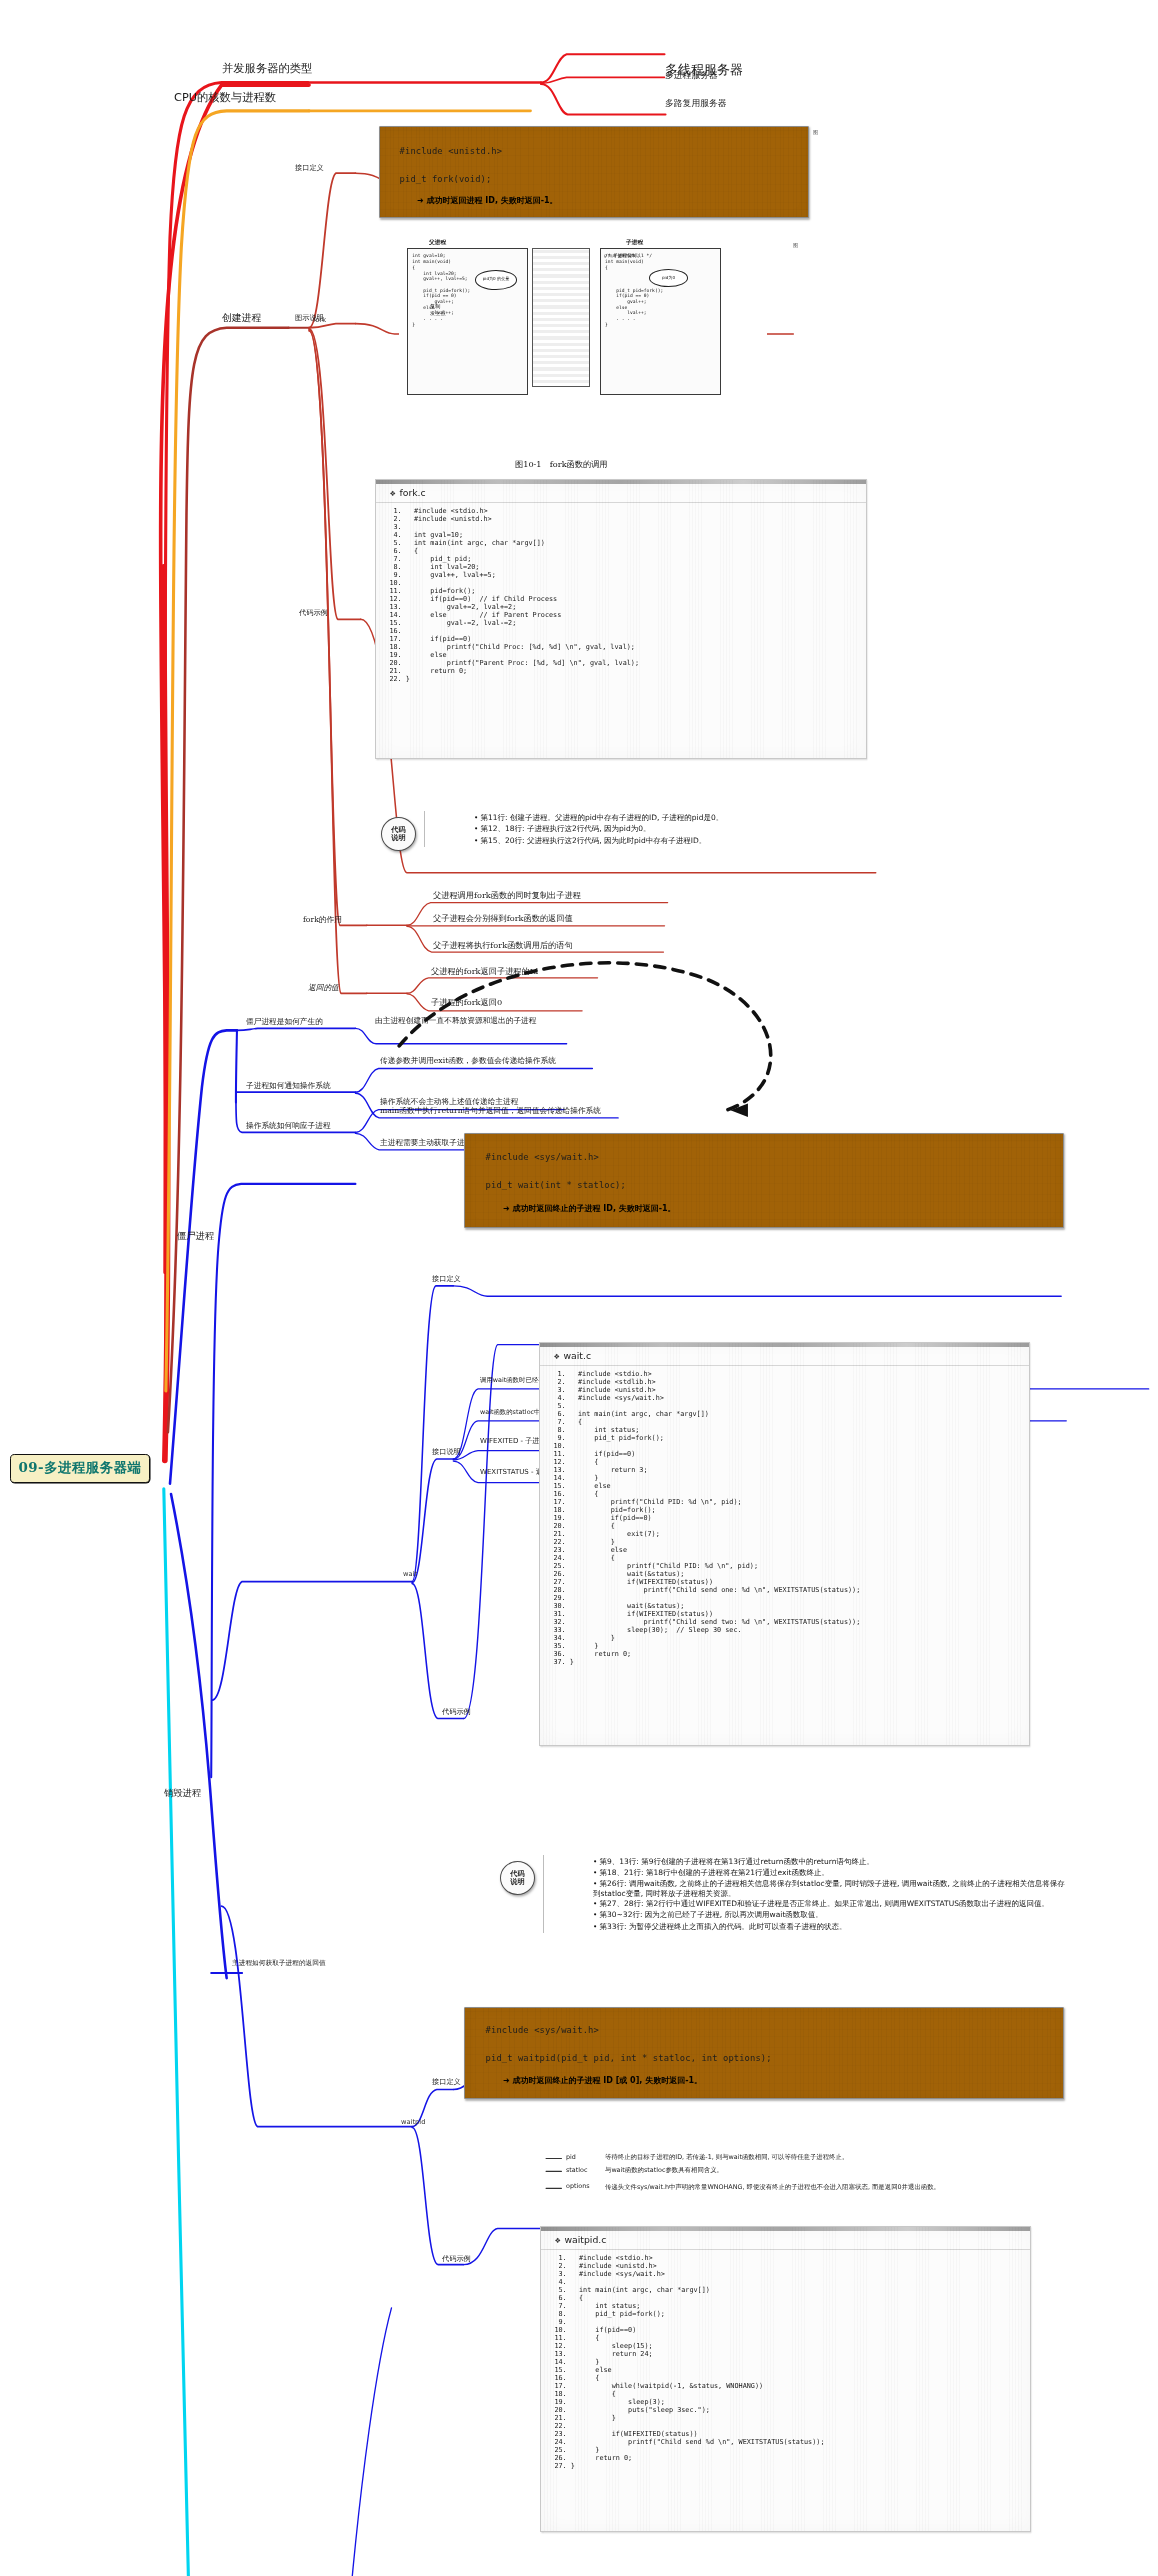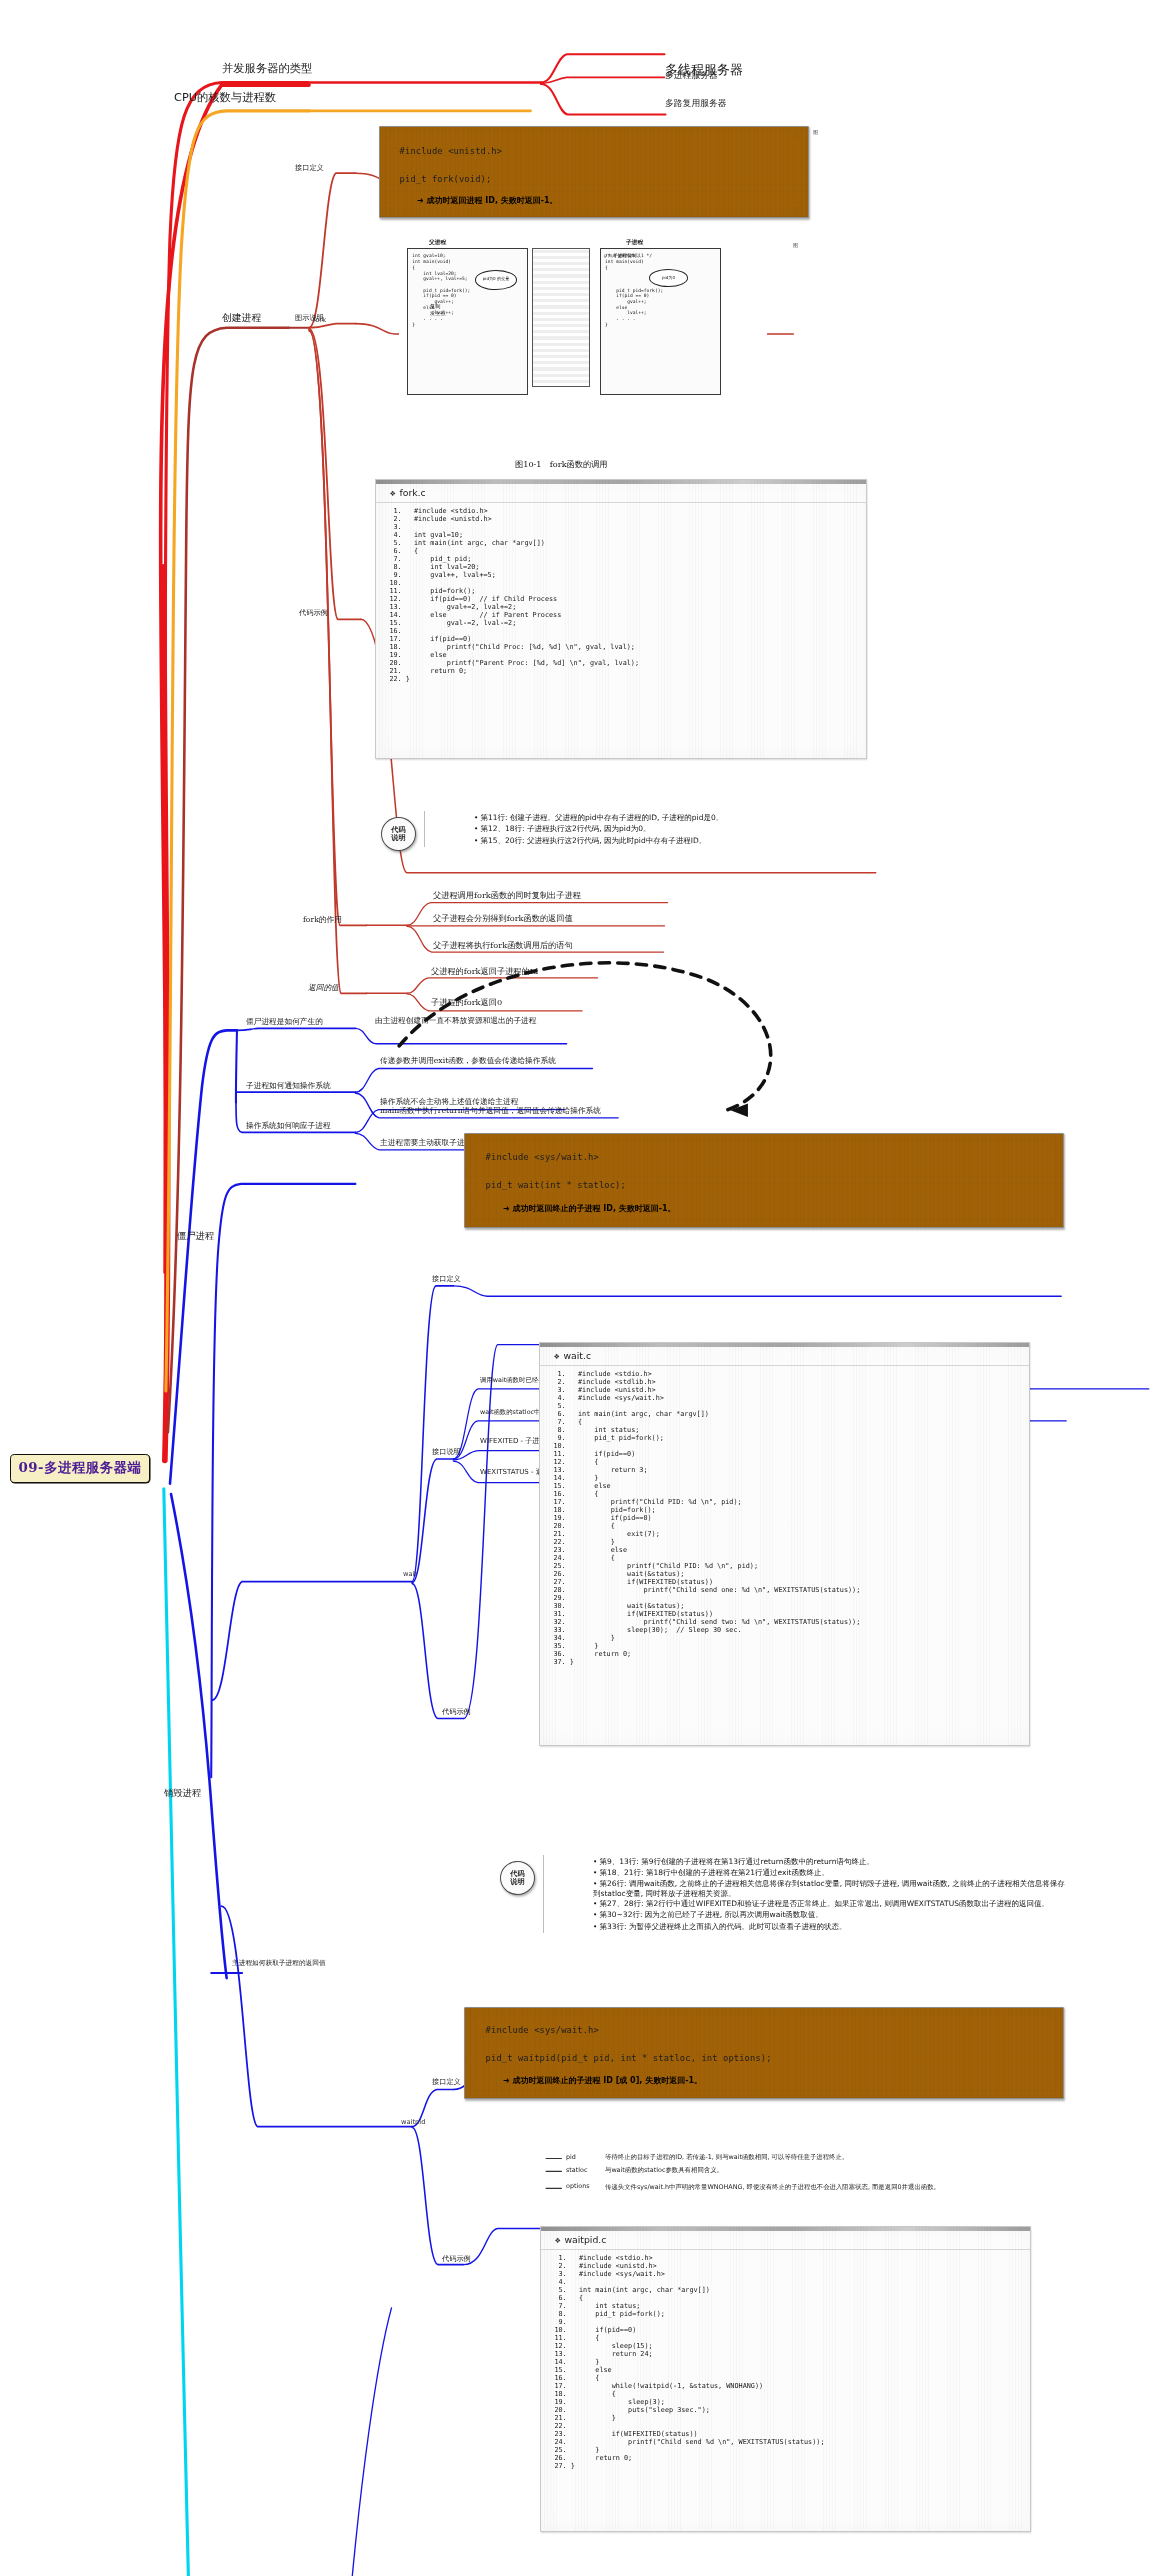--- a/index.html
+++ b/index.html
@@ -31,21 +31,21 @@
     position:absolute;
     left:10.3px; top:1454px;
     padding:4.1px 7.2px 5.2px 7.2px;
     background:#f7f0c4;
     border:1.5px solid #111;
     border-radius:4.6px;
     font-family:"DejaVu Serif","Liberation Serif",serif;
     font-size:13.4px;
     font-weight:bold;
     letter-spacing:0.5px;
-    color:#4c1d95;
+    color:#0f766e;
     z-index:40;
     box-shadow:0.5px 0.5px 0 #000;
   }
 
   
   .scan{
     position:absolute;
     background:#a16207;
     border:0.5px solid #8d8d8d;
     border-radius:1px;

